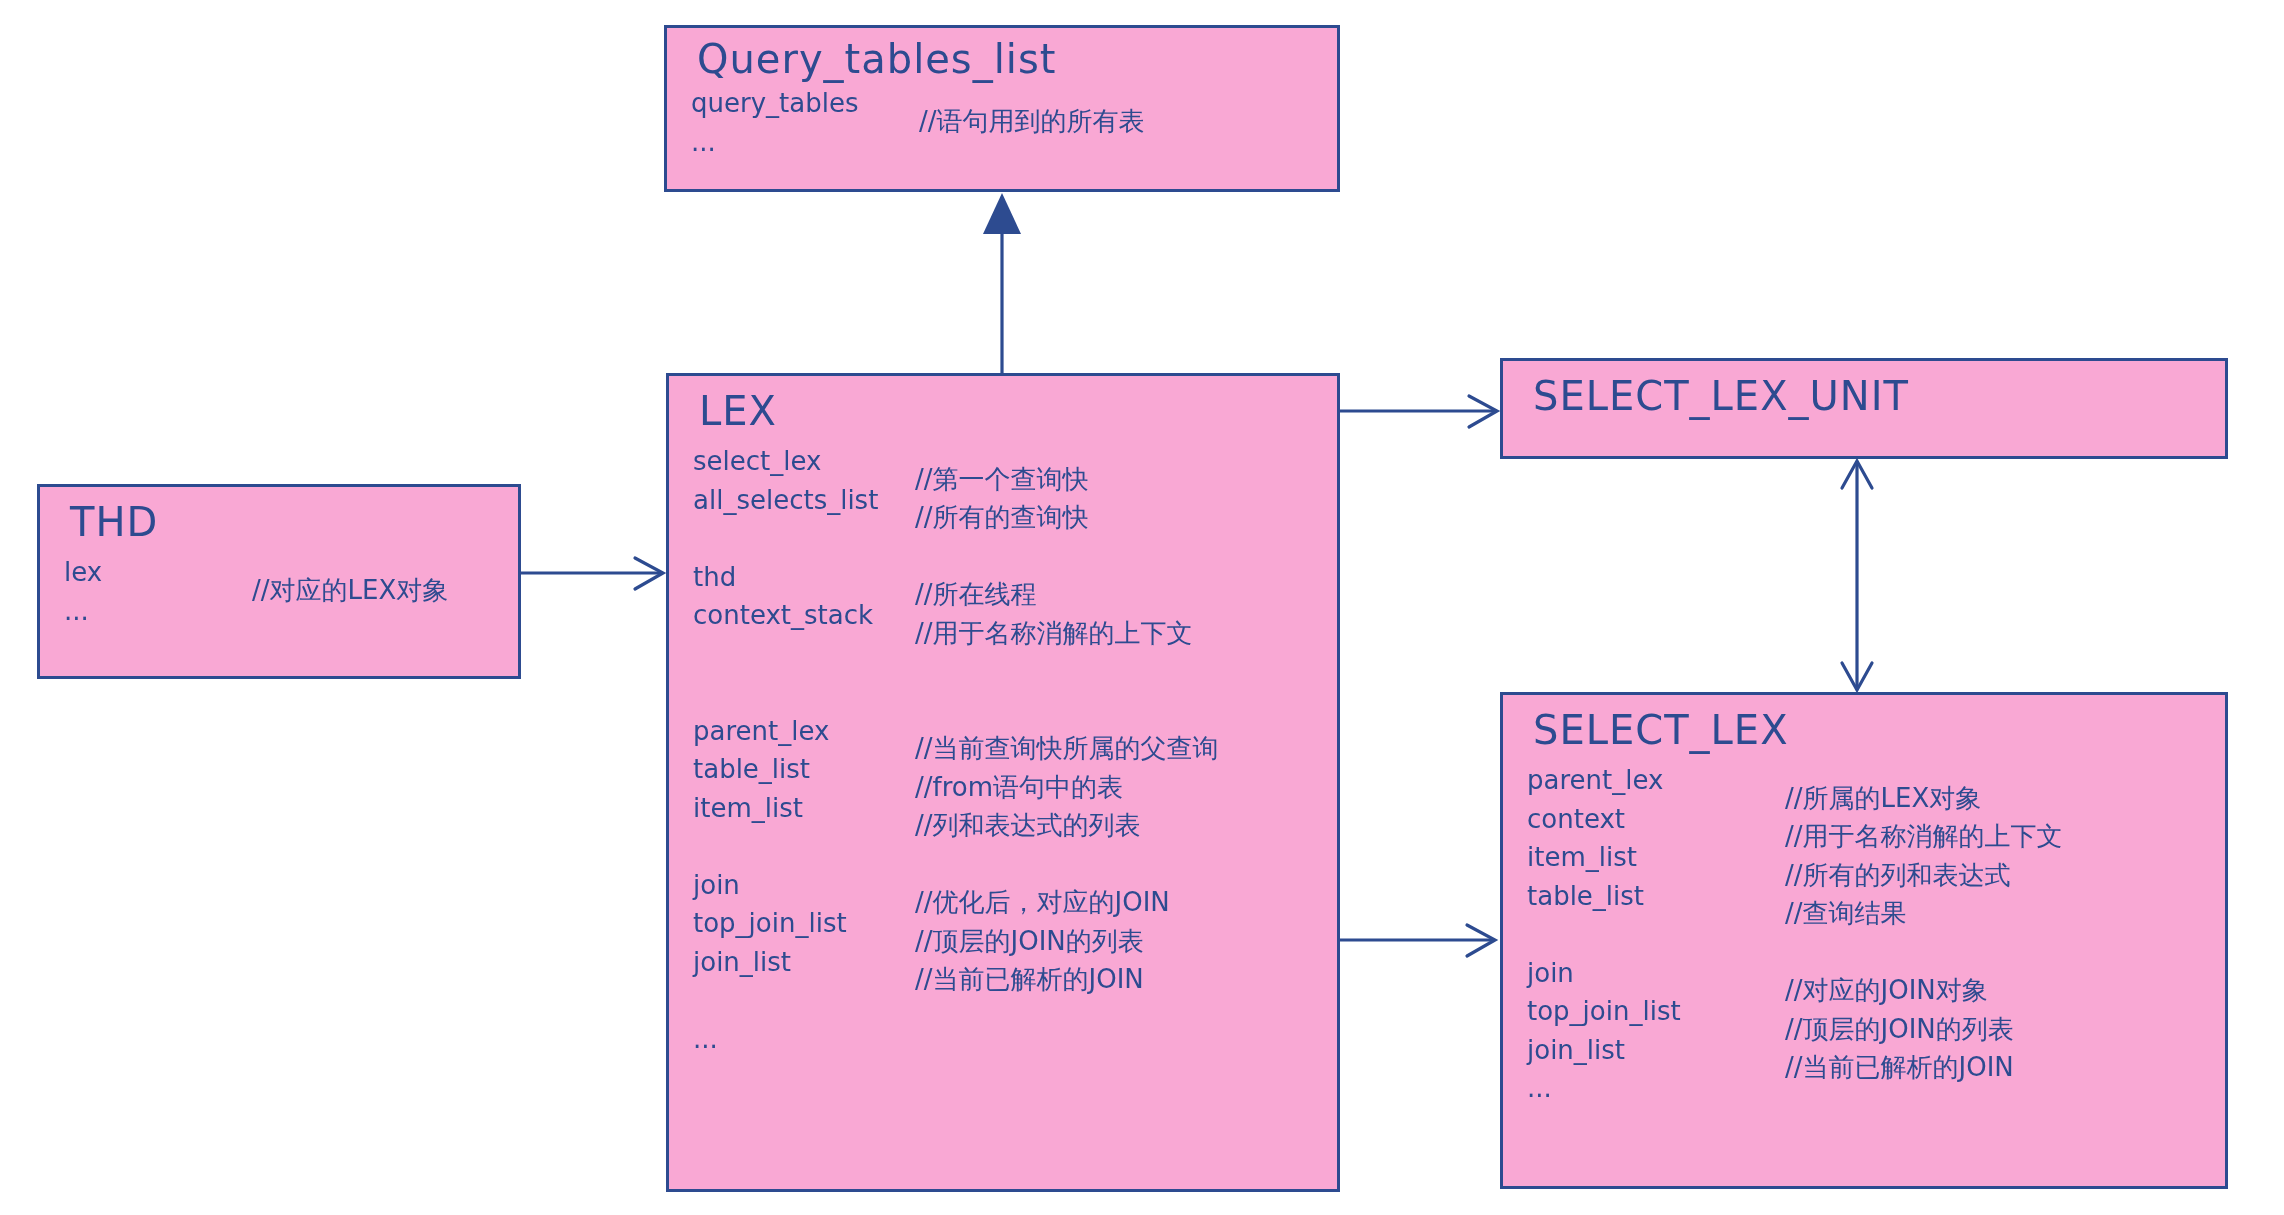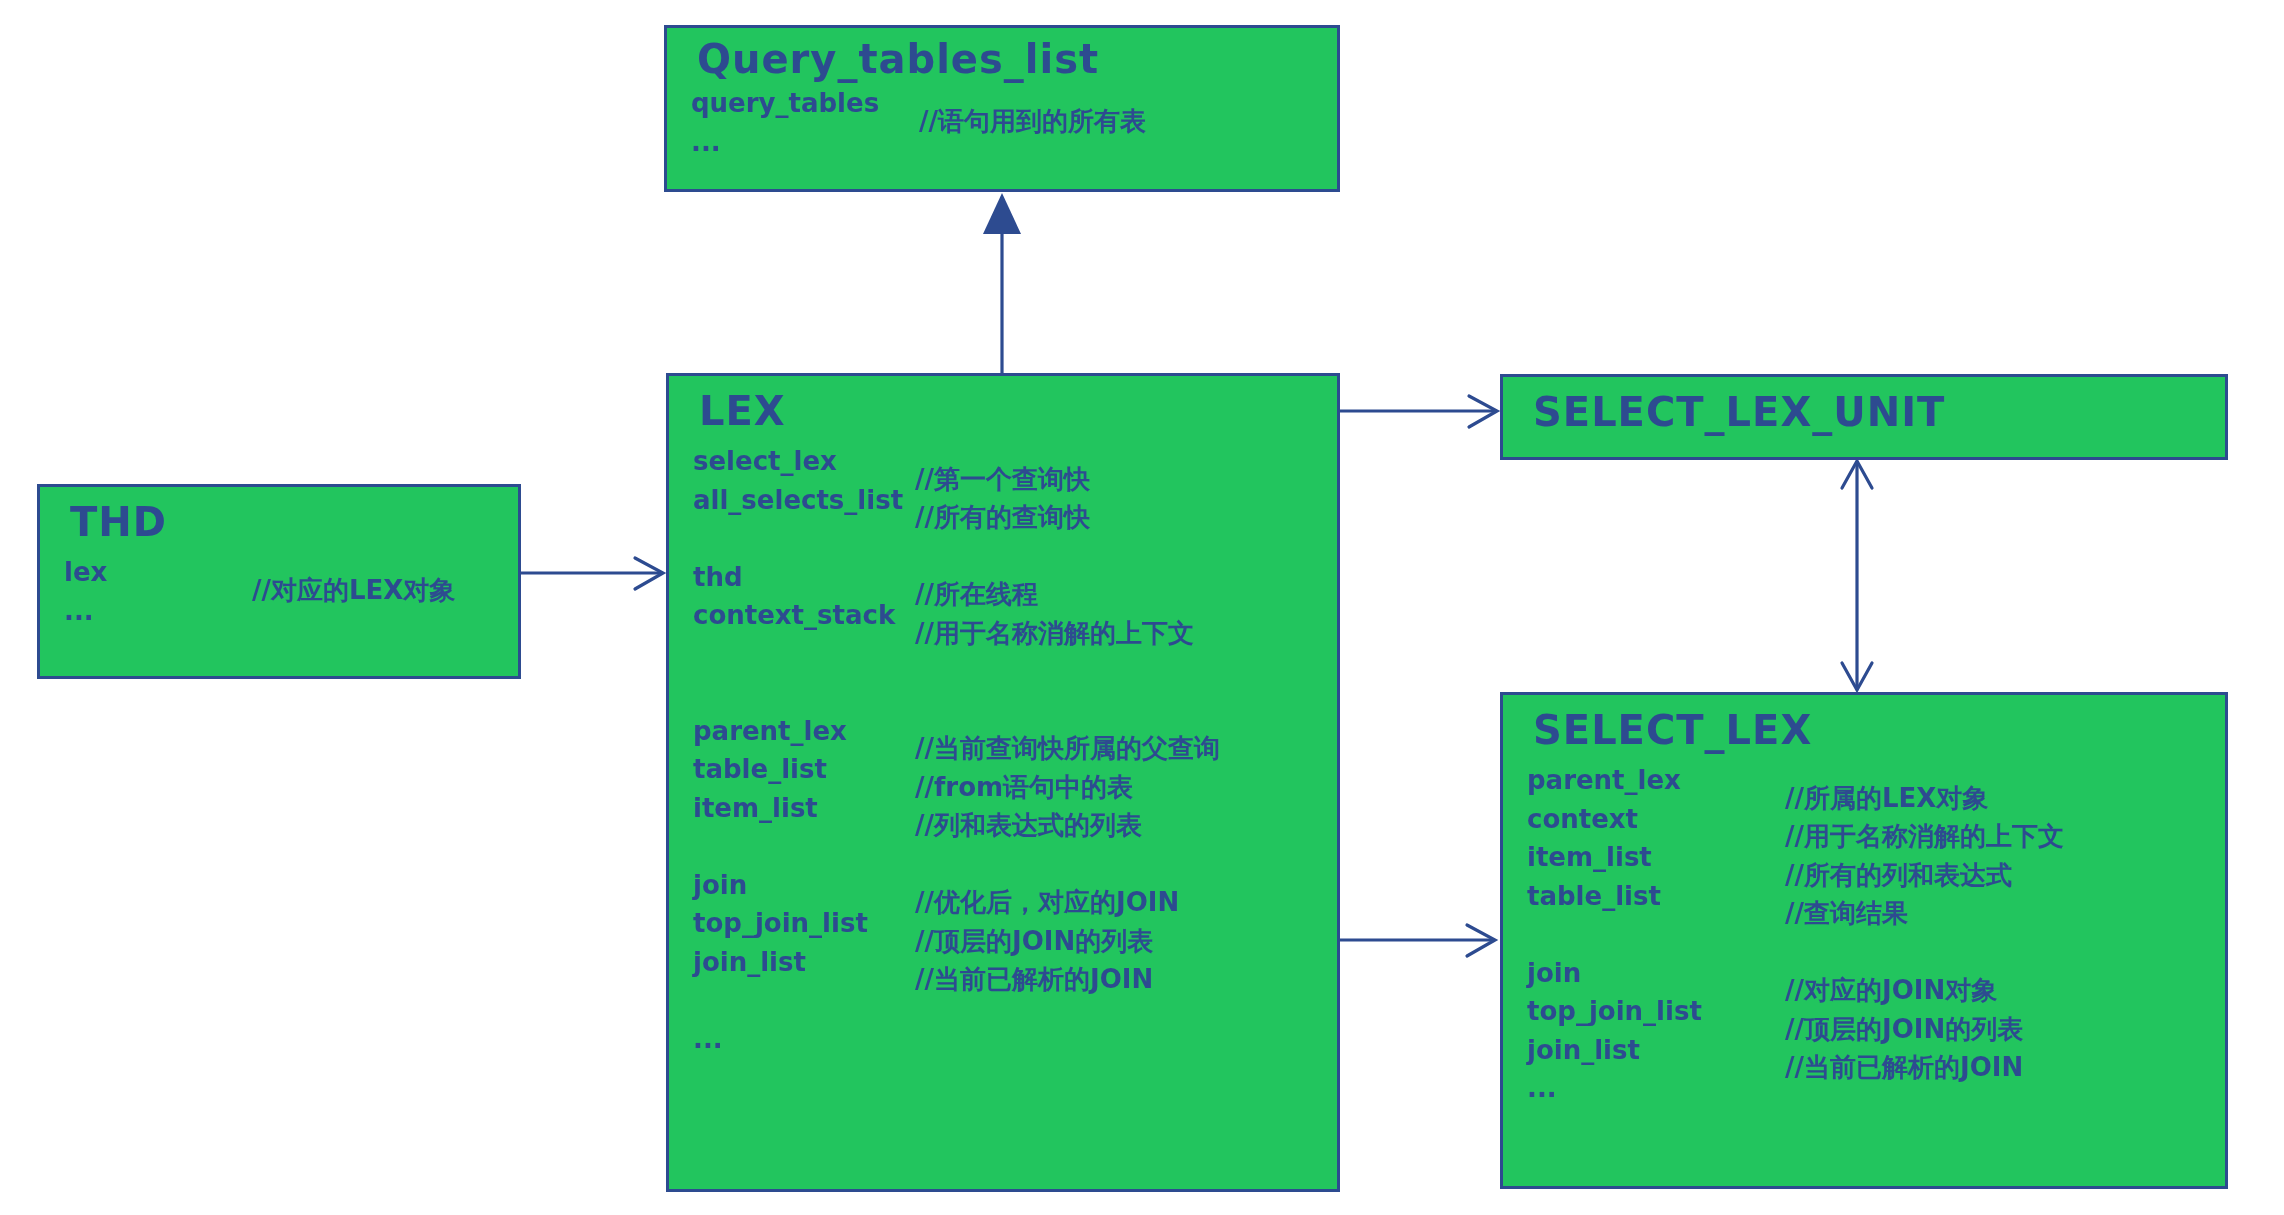--- a/index.html
+++ b/index.html
@@ -3,38 +3,38 @@
 <meta charset="utf-8">
 <style>
   html,body{margin:0;padding:0;}
   body{
     width:2284px;height:1215px;position:relative;overflow:hidden;
     background:#ffffff;
     font-family:"DejaVu Sans","Liberation Sans",sans-serif;
     color:#2d4b90;
   }
   .box{
-    position:absolute;box-sizing:border-box;background:#22c55e;
-    border:3px solid #2d4b90;z-index:2;font-weight:bold;
+    position:absolute;box-sizing:border-box;background:#f9a8d4;
+    border:3px solid #2d4b90;z-index:2;
   }
   .title{
     font-size:40px;line-height:1.15;letter-spacing:1px;
     padding:12px 10px 8px 30px;white-space:nowrap;
   }
   .rows{padding-left:24px;}
   .row{height:38.5px;display:flex;align-items:center;font-size:26px;white-space:nowrap;}
   .row.blank{visibility:hidden;}
   .fname{display:inline-block;padding-right:10px;}
   .fcomment{display:inline-block;margin-top:36px;}
   
   #box-qtl{left:664px;top:25px;width:676px;height:167px;}
   #box-qtl .title{padding-top:8px;padding-bottom:2px;}
   #box-lex{left:666px;top:373px;width:674px;height:819px;}
   #box-thd{left:37px;top:484px;width:484px;height:195px;}
-  #box-slu{left:1500px;top:374px;width:728px;height:86px;}
+  #box-slu{left:1500px;top:358px;width:728px;height:101px;}
   #box-sl{left:1500px;top:692px;width:728px;height:497px;}
   
   #box-qtl .fname{min-width:218px;}
   #box-lex .fname{min-width:212px;}
   #box-thd .fname{min-width:178px;}
   #box-sl  .fname{min-width:248px;}
   #arrows{position:absolute;left:0;top:0;z-index:1;}
 </style>
 </head>
 <body>

